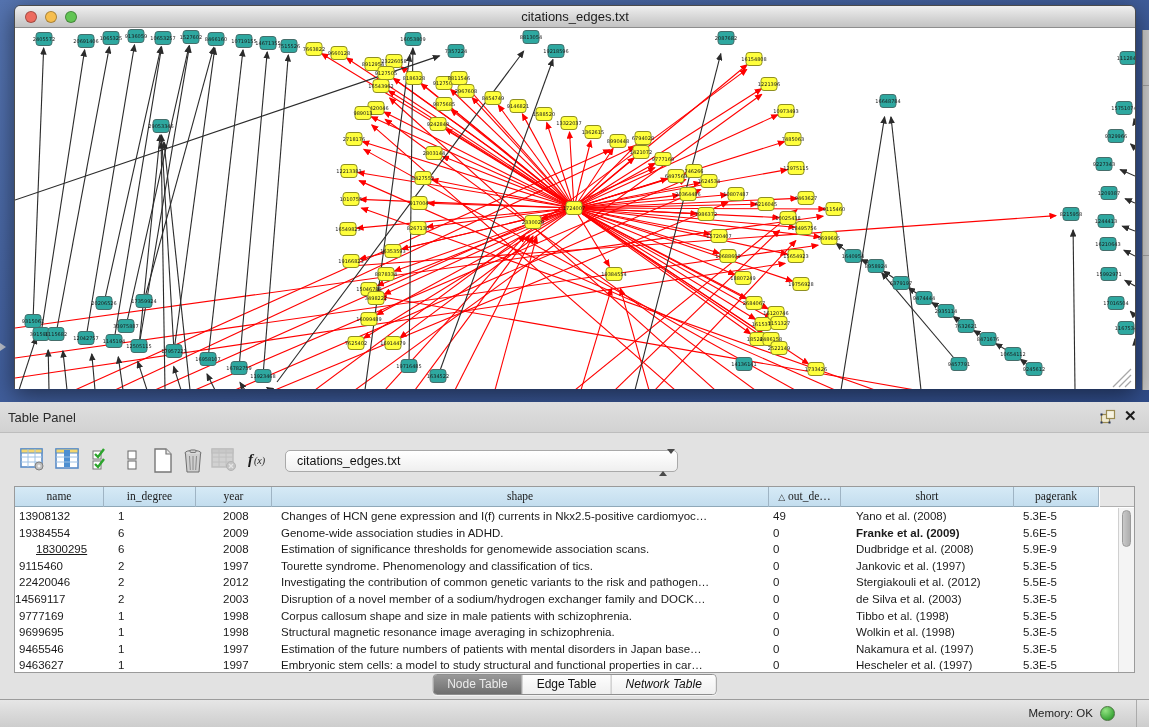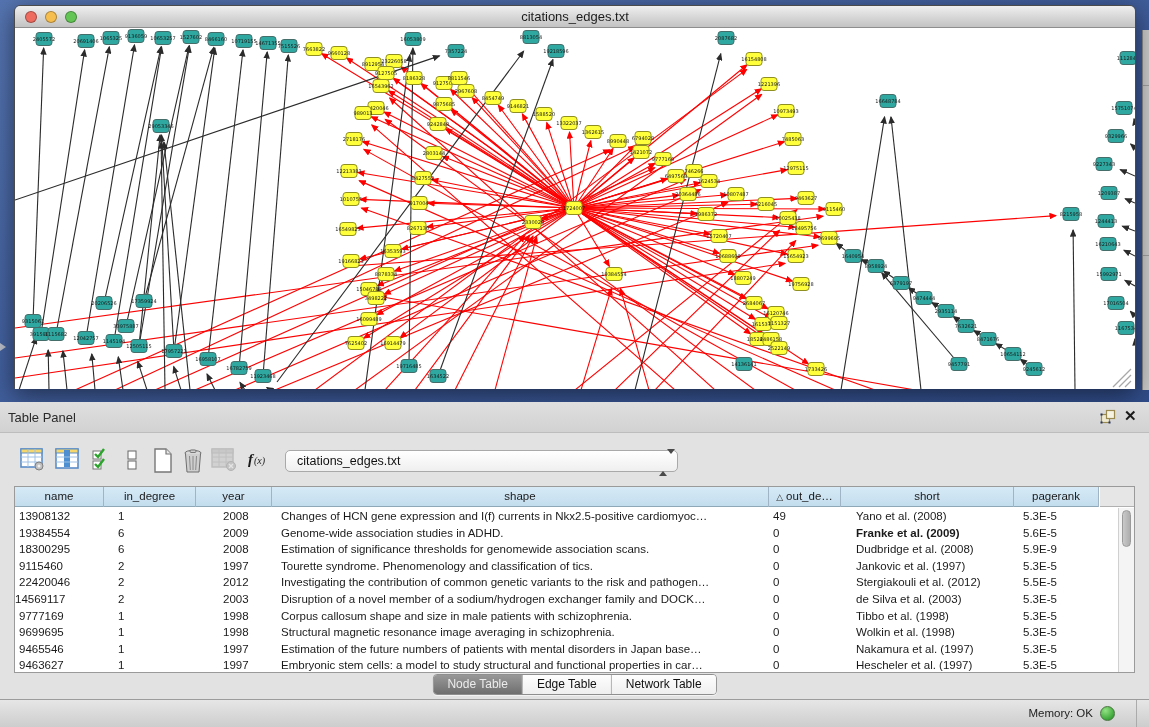--- a/index.html
+++ b/index.html
@@ -44,37 +44,37 @@
   .cb-up { width:0; height:0; margin:1px auto 2px; border-left:4px solid transparent;
     border-right:4px solid transparent; border-bottom:5px solid #4a4a4a; }
   .cb-dn { width:0; height:0; margin:0 auto; border-left:4px solid transparent;
     border-right:4px solid transparent; border-top:5px solid #4a4a4a; }
 
   #tp-table { position:absolute; left:14px; top:84px; width:1121px; height:187px;
     background:#FFFFFF; border:1px solid #9A9A9A; }
   #thead { position:absolute; left:0; top:0; height:20px; display:flex;
     background:linear-gradient(#D6EAF6,#C3DDEE); border-bottom:1px solid #8FA8B8; }
   .th { height:20px; line-height:19px; font-size:11.5px; color:#1a1a1a; text-align:center;
-    border-right:1px solid #9FB4C4; overflow:hidden; white-space:nowrap; }
+    border-right:1px solid #9FB4C4; overflow:hidden; white-space:nowrap;font-family:Liberation Serif, serif; }
   .th .sort-glyph { font-size:9px; margin-right:3px; color:#333; }
   #thead-fill { position:absolute; left:1085px; top:0; width:34px; height:20px; background:#E6E6E6; border-bottom:1px solid #B0B0B0;}
   #tbody { position:absolute; left:0; top:21px; width:1103px; }
   .tr { display:flex; height:16.6px; }
   .td { font-size:11.5px; color:#1a1a1a; line-height:16.4px; white-space:nowrap; overflow:hidden; }
   #vscroll { position:absolute; left:1103px; top:21px; width:16px; height:164px;
     background:#F4F4F4; border-left:1px solid #D0D0D0; }
   #vscroll .thumb { position:absolute; left:3px; top:2px; width:9px; height:37px;
     background:linear-gradient(90deg,#C9C9C9,#ADADAD); border:1px solid #9A9A9A; border-radius:5px; }
 
   #tp-tabs { position:absolute; left:50%; top:272px; transform:translateX(-50%); height:21px;
     display:flex; border:1px solid #8F8F8F; border-radius:4px; overflow:hidden;
     background:#FBFBFB; box-shadow:0 1px 0 rgba(255,255,255,.6); }
   .tab { height:100%; line-height:19px; font-size:12px; color:#111; text-align:center;
     padding:0 14px; border-right:1px solid #ABABAB; background:linear-gradient(#FEFEFE,#EFEFEF); cursor:pointer; }
-  .tab:last-child { border-right:none; }
+  .tab:last-child { border-right:none;font-style:italic; }
   .tab.sel { background:linear-gradient(#989898,#6F6F6F); color:#ECECEC; }
 
   
   #status-bar { position:absolute; left:0; top:699px; width:1149px; height:28px;
     background:linear-gradient(#E6E6E6,#CDCDCD); border-top:1px solid #9C9C9C; }
   #status-bar .mem { position:absolute; right:56px; top:7px; font-size:11.5px; color:#222; }
   #memory-dot { position:absolute; right:34px; top:6px; width:15px; height:15px; border-radius:50%;
     background:radial-gradient(circle at 35% 28%, #93E383, #3DA73A 70%, #2E8A2C);
     border:1px solid #49753F; }
   #status-divider { position:absolute; right:12px; top:0; width:1px; height:28px; background:#ABABAB; }
@@ -880,21 +880,21 @@
           <div class="tr">
             <div class="td" style="width: 89px; padding-left: 4px;">19384554</div>
             <div class="td" style="width: 92px; padding-left: 14px;">6</div>
             <div class="td" style="width: 76px; padding-left: 27px;">2009</div>
             <div class="td" style="width: 497px; padding-left: 9px;">Genome-wide association studies in ADHD.</div>
             <div class="td" style="width: 72px; padding-left: 4px;">0</div>
             <div class="td" style="width: 173px; padding-left: 15px; font-weight: bold;">Franke et al. (2009)</div>
             <div class="td" style="width: 85px; padding-left: 9px;">5.6E-5</div>
           </div>
           <div class="tr">
-            <div class="td" style="width: 89px; padding-left: 4px;">18300295</div>
+            <div class="td" style="width: 89px; padding-left: 21px; text-decoration: underline;">18300295</div>
             <div class="td" style="width: 92px; padding-left: 14px;">6</div>
             <div class="td" style="width: 76px; padding-left: 27px;">2008</div>
             <div class="td" style="width: 497px; padding-left: 9px;">Estimation of significance thresholds for genomewide association scans.</div>
             <div class="td" style="width: 72px; padding-left: 4px;">0</div>
             <div class="td" style="width: 173px; padding-left: 15px;">Dudbridge et al. (2008)</div>
             <div class="td" style="width: 85px; padding-left: 9px;">5.9E-9</div>
           </div>
           <div class="tr">
             <div class="td" style="width: 89px; padding-left: 4px;">9115460</div>
             <div class="td" style="width: 92px; padding-left: 14px;">2</div>

